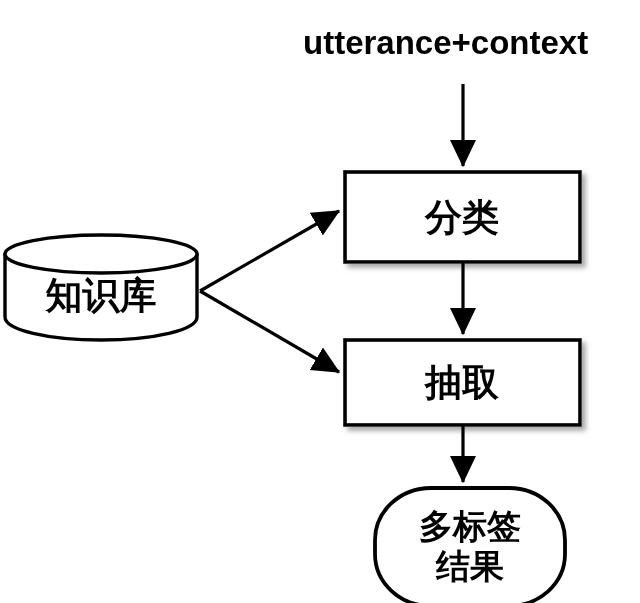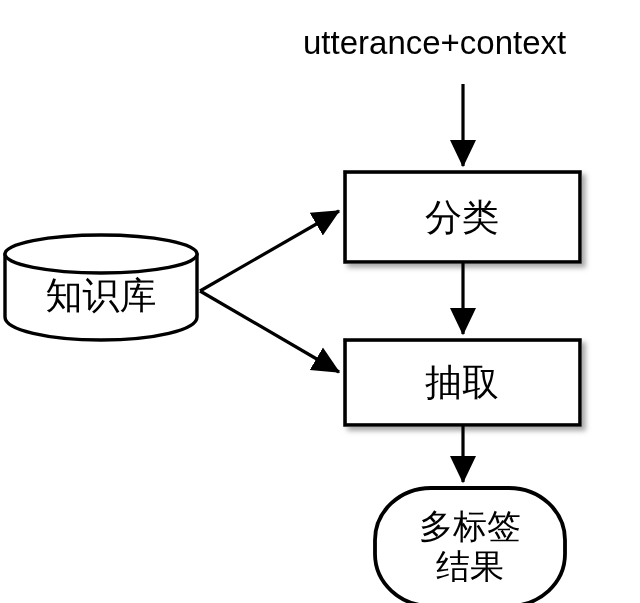--- a/index.html
+++ b/index.html
@@ -10,20 +10,21 @@
   }
   body {
     font-family: "Liberation Sans", "DejaVu Sans", sans-serif;
   }
   #diagram-root {
     position: relative;
     width: 640px;
     height: 603px;
     background: #ffffff;
     overflow: hidden;
+    font-weight: bold;
   }
   #diagram-svg {
     position: absolute;
     left: 0;
     top: 0;
     width: 640px;
     height: 603px;
     display: block;
   }
   .node-label {

